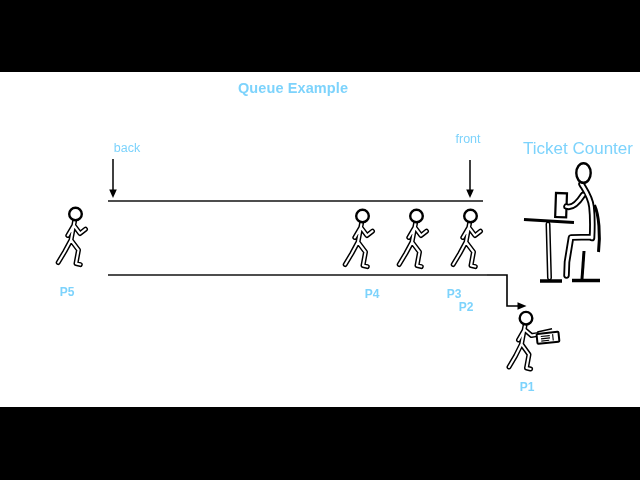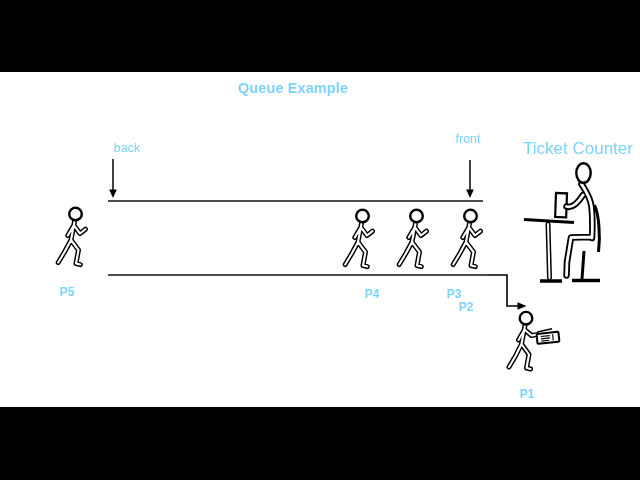--- a/index.html
+++ b/index.html
@@ -98,14 +98,14 @@
   </svg>
 
   <div class="lbl title" style="left:293px;top:80px;">Queue Example</div>
   <div class="lbl marker" style="left:112px;top:141px;margin-left:15px;">back</div>
   <div class="lbl marker" style="left:468px;top:132px;">front</div>
   <div class="lbl counter-lbl" style="left:578px;top:139px;">Ticket Counter</div>
   <div class="lbl p-lbl" style="left:67px;top:285px;">P5</div>
   <div class="lbl p-lbl" style="left:372px;top:287px;">P4</div>
   <div class="lbl p-lbl" style="left:414px;top:287px;margin-left:40px;">P3</div>
   <div class="lbl p-lbl" style="left:466px;top:287px;margin-top:13px;">P2</div>
-  <div class="lbl p-lbl" style="left:527px;top:380px;margin-top:7px;">P1</div>
+  <div class="lbl p-lbl" style="left:527px;top:380px;">P1</div>
 </div>
 
 </body></html>

